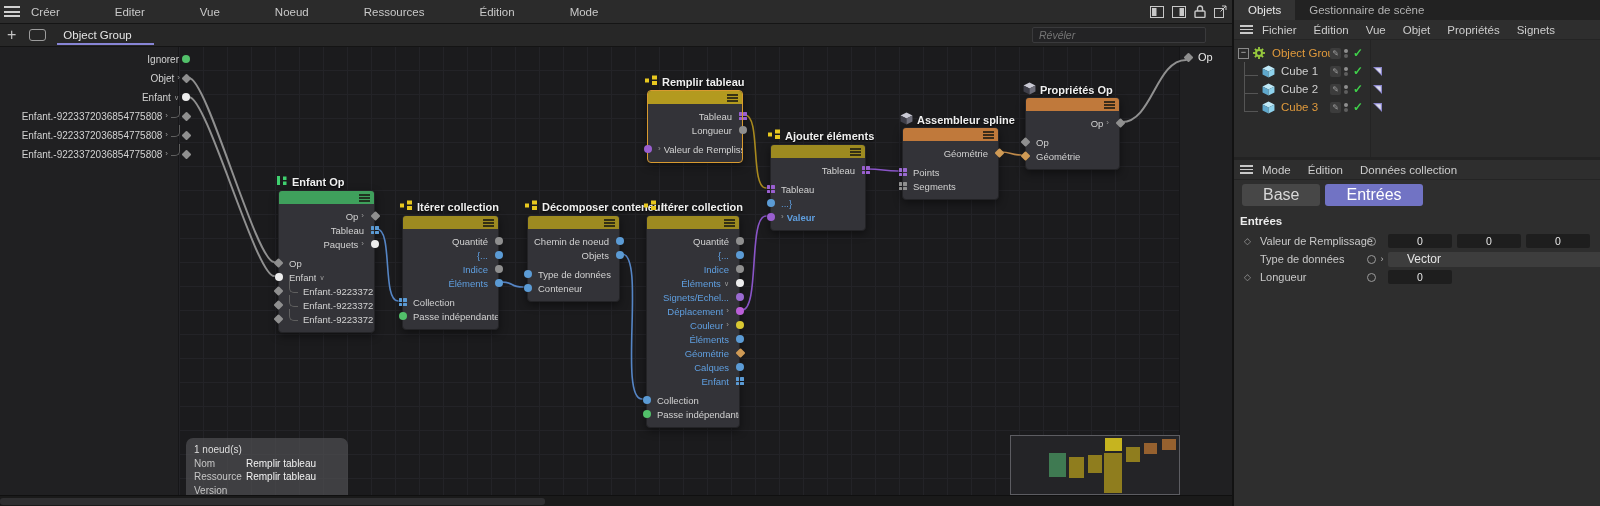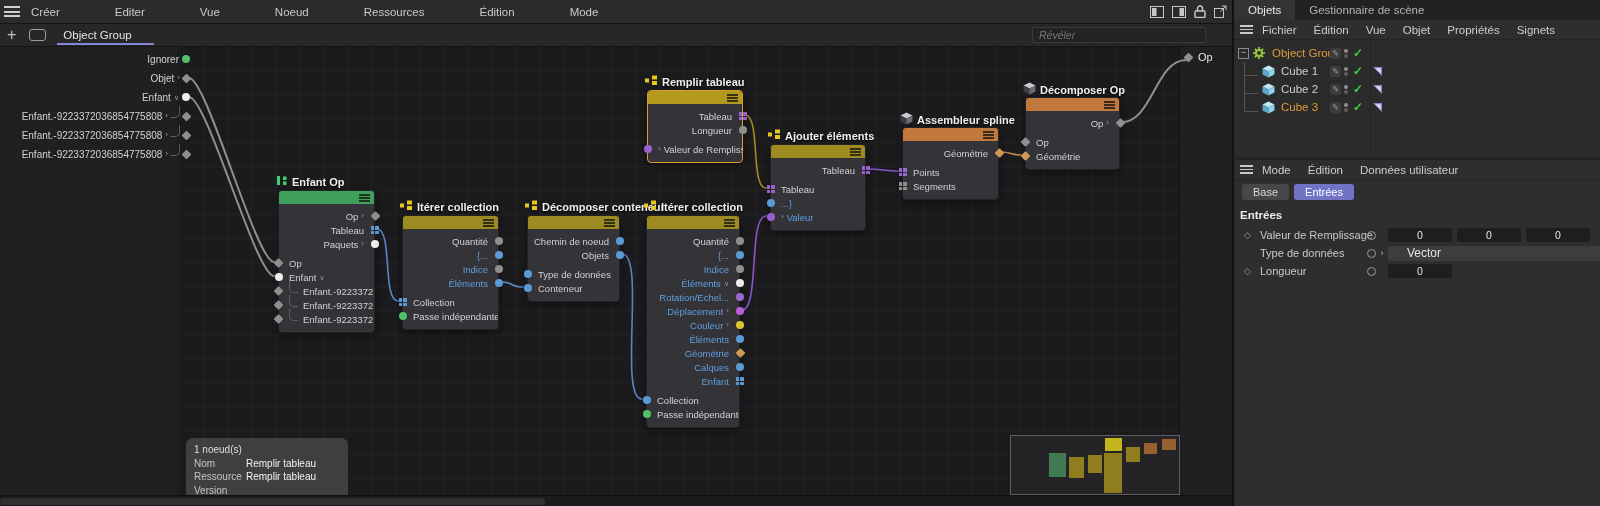--- a/index.html
+++ b/index.html
@@ -101,21 +101,21 @@
   .tcheck{color:#3fd04a;font-size:12px;font-weight:bold;margin-left:2px}
   .ttag{position:absolute;left:138px;display:flex}
   .tree-vline{position:absolute;border-left:1px solid #555;z-index:0}
   .tree-hstub{position:absolute;height:1px;background:#555;z-index:0}
   #col-line{position:absolute;left:136px;top:0;height:117px;border-left:1px solid #242424}
   #attr-tabs{height:20px;background:#232323;display:flex}
   .atab{padding:0 13px;line-height:20px;font-size:11.5px;color:#b2b2b2}
   .atab.active{background:#2e2e2e;color:#ececec}
   #attr-node-row{display:flex;align-items:center;gap:7px;padding:7px 0 3px 8px;font-size:11.5px;color:#e2e2e2}
   #attr-btns{display:flex;gap:5px;padding:4px 0 0 8px}
-  .abtn{padding:2px 11px;border-radius:3px;background:#474747;font-size:11px;color:#d8d8d8}
+  .abtn{padding:2px 21px;border-radius:3px;background:#474747;font-size:16px;color:#d8d8d8}
   .abtn.active{color:#fff}
   #attr-section{font-weight:bold;font-size:11.5px;color:#ececec;padding:9px 0 5px 6px}
   .arow{display:flex;align-items:center;height:18px;padding-left:10px;font-size:11px;color:#c9c9c9}
   .adia{width:16px;color:#9a9a9a;font-size:9px;flex:none}
   .alabel{width:107px;white-space:nowrap;flex:none}
   .aring{width:7px;height:7px;border:1.5px solid #9a9a9a;border-radius:50%;flex:none}
   .aexp{width:12px;font-size:9px;color:#bbb;text-align:center;flex:none}
   .afields{display:flex;gap:5px}
   .afield{width:64px;height:14px;background:#1e1e1e;border-radius:2px;color:#e8e8e8;font-size:10.5px;
           text-align:center;line-height:14px}
@@ -455,21 +455,21 @@
           </span>
         </div>
         <div class="port out">
           <span class="plabel" style="color: rgb(95, 159, 224);">Éléments</span>
           <span class="arr caret">∨</span>
           <span class="pdock out">
             <span class="ic circle" style="color: rgb(237, 237, 237);"></span>
           </span>
         </div>
         <div class="port out">
-          <span class="plabel" style="color: rgb(95, 159, 224);">Rotation/Echel...</span>
+          <span class="plabel" style="color: rgb(95, 159, 224);">Signets/Echel...</span>
           <span class="pdock out">
             <span class="ic circle" style="color: rgb(154, 106, 208);"></span>
           </span>
         </div>
         <div class="port out">
           <span class="plabel" style="color: rgb(95, 159, 224);">Déplacement</span>
           <span class="arr">›</span>
           <span class="pdock out">
             <span class="ic circle" style="color: rgb(187, 95, 216);"></span>
           </span>
@@ -602,21 +602,21 @@
           </span>
         </div>
         <div class="port in">
           <span class="plabel" style="color: rgb(95, 159, 224);">...}</span>
           <span class="pdock in">
             <span class="ic circle" style="color: rgb(91, 155, 213);"></span>
           </span>
         </div>
         <div class="port in">
           <span class="arr">›</span>
-          <span class="plabel" style="color: rgb(95, 159, 224);">Valeur</span>
+          <span class="plabel" style="color: rgb(95, 159, 224); font-weight: bold;">Valeur</span>
           <span class="pdock in">
             <span class="ic circle" style="color: rgb(154, 95, 208);"></span>
           </span>
         </div>
       </div>
     </div>
     <div class="node" style="left: 902px; top: 81px; width: 95px;">
       <div class="node-title">
         <span><svg width="13" height="13" viewBox="0 0 12 12">
             <polygon points="6,0.5 11.5,3.2 6,6 0.5,3.2" fill="#c9c9d4"></polygon>
@@ -660,21 +660,21 @@
         </div>
       </div>
     </div>
     <div class="node" style="left: 1025px; top: 51px; width: 93px;">
       <div class="node-title">
         <span><svg width="13" height="13" viewBox="0 0 12 12">
             <polygon points="6,0.5 11.5,3.2 6,6 0.5,3.2" fill="#c9c9d4"></polygon>
             <polygon points="0.5,3.2 6,6 6,11.5 0.5,8.8" fill="#3e3e48"></polygon>
             <polygon points="11.5,3.2 6,6 6,11.5 11.5,8.8" fill="#6e6e7a"></polygon>
           </svg></span>
-        <span>Décomposer Op</span>
+        <span>Propriétés Op</span>
       </div>
       <div class="node-header" style="background: rgb(192, 121, 59);">
         <span class="nburger"></span>
       </div>
       <div class="node-body">
         <div class="port out">
           <span class="plabel">Op</span>
           <span class="arr">›</span>
           <span class="pdock out">
             <span class="ic diamond" style="color: rgb(143, 143, 143);"></span>
@@ -824,21 +824,21 @@
       <div class="tree-vline" style="left: 10px; top: 22px; height: 49px;"></div>
       <div class="tree-hstub" style="left: 10px; top: 35px; width: 14px;"></div>
       <div class="tree-hstub" style="left: 10px; top: 53px; width: 14px;"></div>
       <div class="tree-hstub" style="left: 10px; top: 71px; width: 14px;"></div>
     </div>
   <div class="panel-menu">
     <span class="burger-sm"></span>
     <span id="attr-menu-items" style="display: flex;">
         <span class="pm-item">Mode</span>
         <span class="pm-item">Édition</span>
-        <span class="pm-item">Données utilisateur</span>
+        <span class="pm-item">Données collection</span>
       </span>
   </div>
   <div id="attr-btns">
       <span class="abtn">Base</span>
       <span class="abtn active" style="background: rgb(113, 115, 196);">Entrées</span>
     </div>
   <div id="attr-section">Entrées</div>
   <div id="attr-rows">
       <div class="arow">
         <span class="adia">◇</span>

